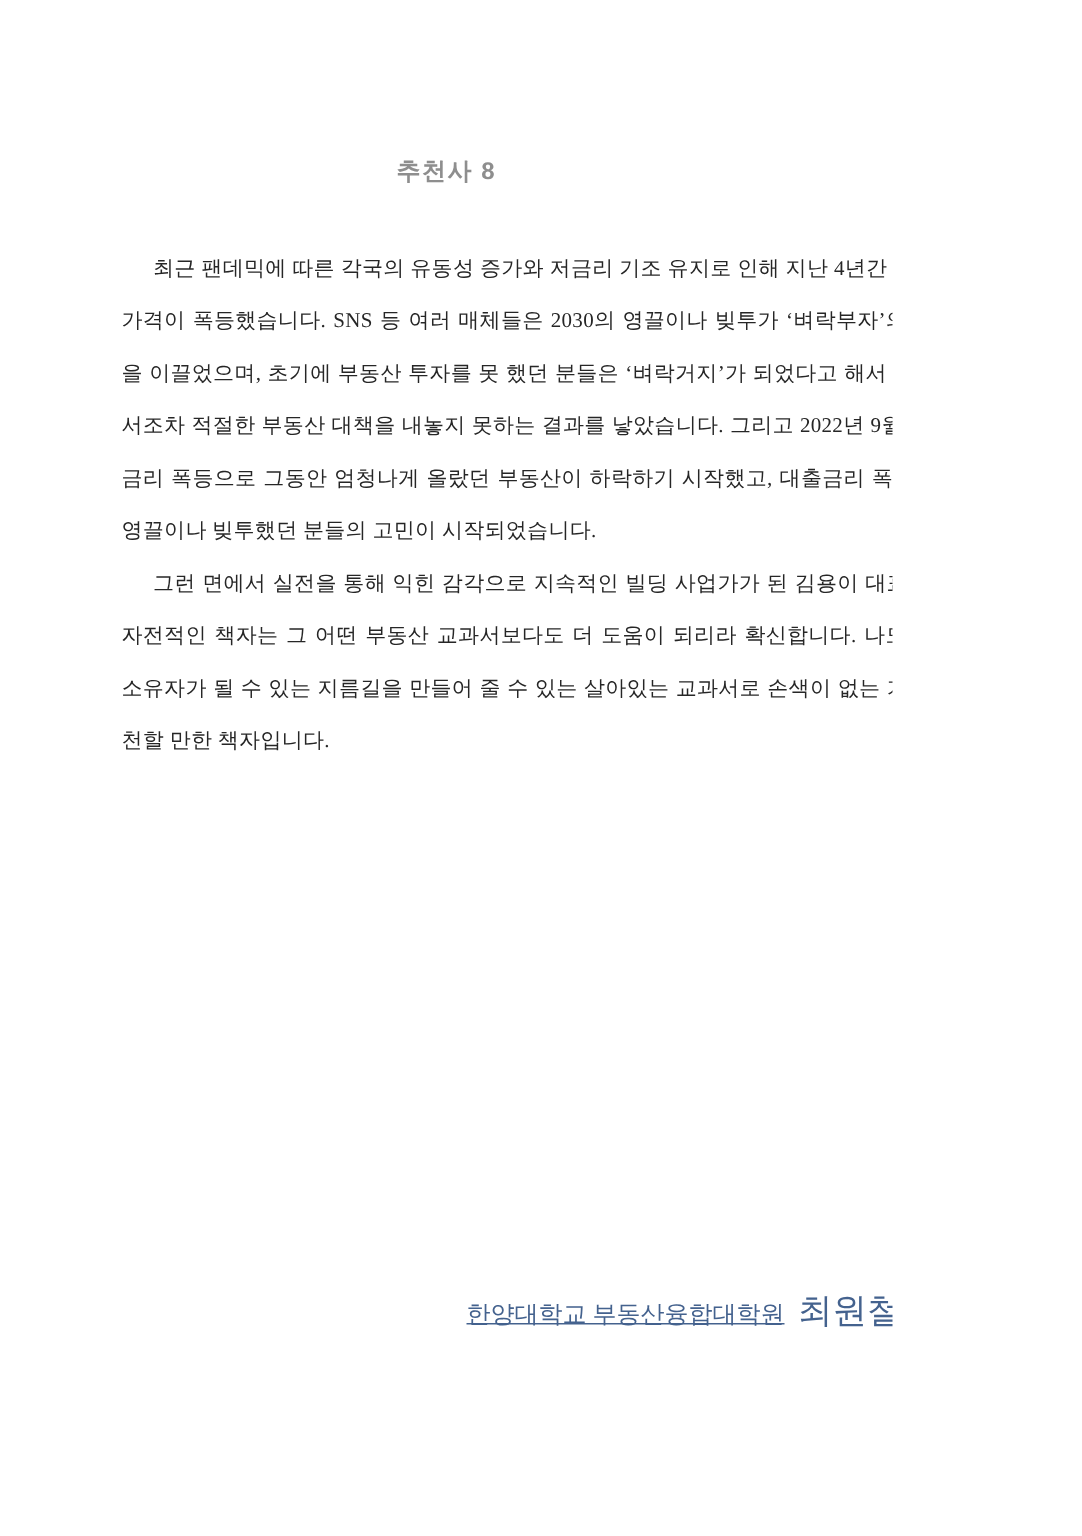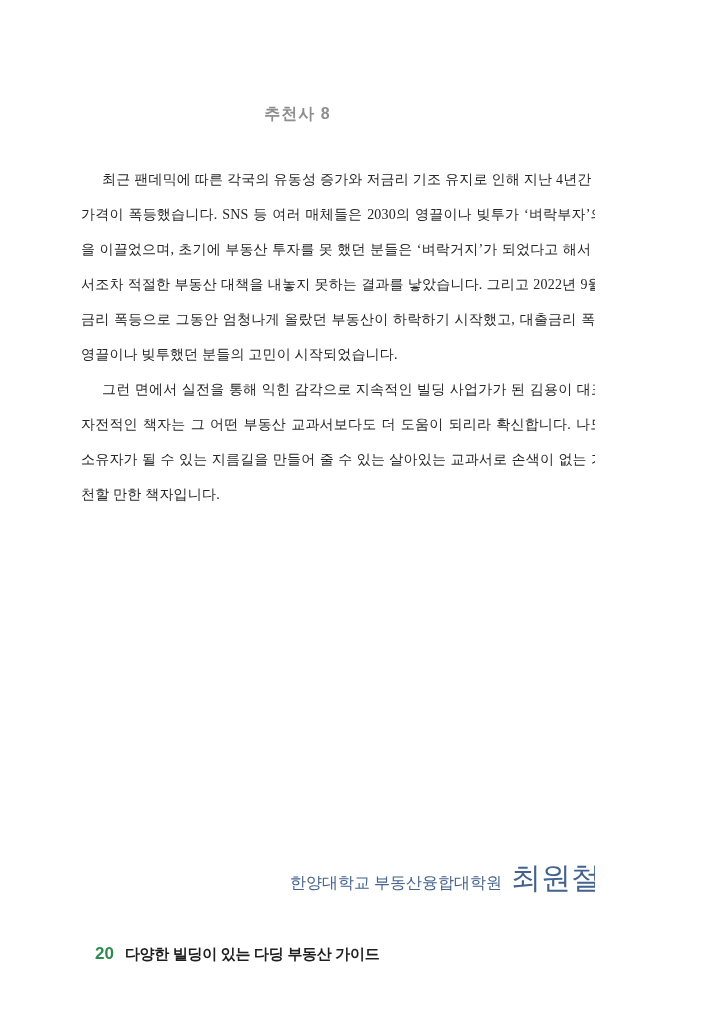--- a/index.html
+++ b/index.html
@@ -48,23 +48,24 @@
     left: 81px;
     top: 858px;
     width: 557px;
     text-align: right;
     color: var(--signature, #44628e);
     white-space: nowrap;
   }
   .signature .affiliation {
     font-size: 16px;
     vertical-align: baseline;
+    text-decoration: underline;
   }
   .signature .name {
-    font-size: 30px;
+    font-size: 23px;
     margin: 0 7px 0 9px;
     vertical-align: baseline;
   }
   .signature .suffix {
     font-size: 15px;
     vertical-align: baseline;
   }
   .footer {
     position: absolute;
     left: 95px;
@@ -93,17 +94,14 @@
 
   <div class="body-text">
     <p>최근 팬데믹에 따른 각국의 유동성 증가와 저금리 기조 유지로 인해 지난 4년간 부동산 가격이 폭등했습니다. SNS 등 여러 매체들은 2030의 영끌이나 빚투가 ‘벼락부자’의 양산을 이끌었으며, 초기에 부동산 투자를 못 했던 분들은 ‘벼락거지’가 되었다고 해서 정부에서조차 적절한 부동산 대책을 내놓지 못하는 결과를 낳았습니다. 그리고 2022년 9월, 현재 금리 폭등으로 그동안 엄청나게 올랐던 부동산이 하락하기 시작했고, 대출금리 폭등으로 영끌이나 빚투했던 분들의 고민이 시작되었습니다.</p>
     <p>그런 면에서 실전을 통해 익힌 감각으로 지속적인 빌딩 사업가가 된 김용이 대표의 이 자전적인 책자는 그 어떤 부동산 교과서보다도 더 도움이 되리라 확신합니다. 나도 빌딩 소유자가 될 수 있는 지름길을 만들어 줄 수 있는 살아있는 교과서로 손색이 없는 가장 추천할 만한 책자입니다.</p>
   </div>
 
   <div class="signature">
     <span class="affiliation">한양대학교 부동산융합대학원</span><span class="name">최원철</span><span class="suffix">교수</span>
   </div>
 
-  <div class="footer">
-    <span class="page-num">20</span><span class="book-title">다양한 빌딩이 있는 다딩 부동산 가이드</span>
-  </div>
 
 </div>
 
 </body></html>

